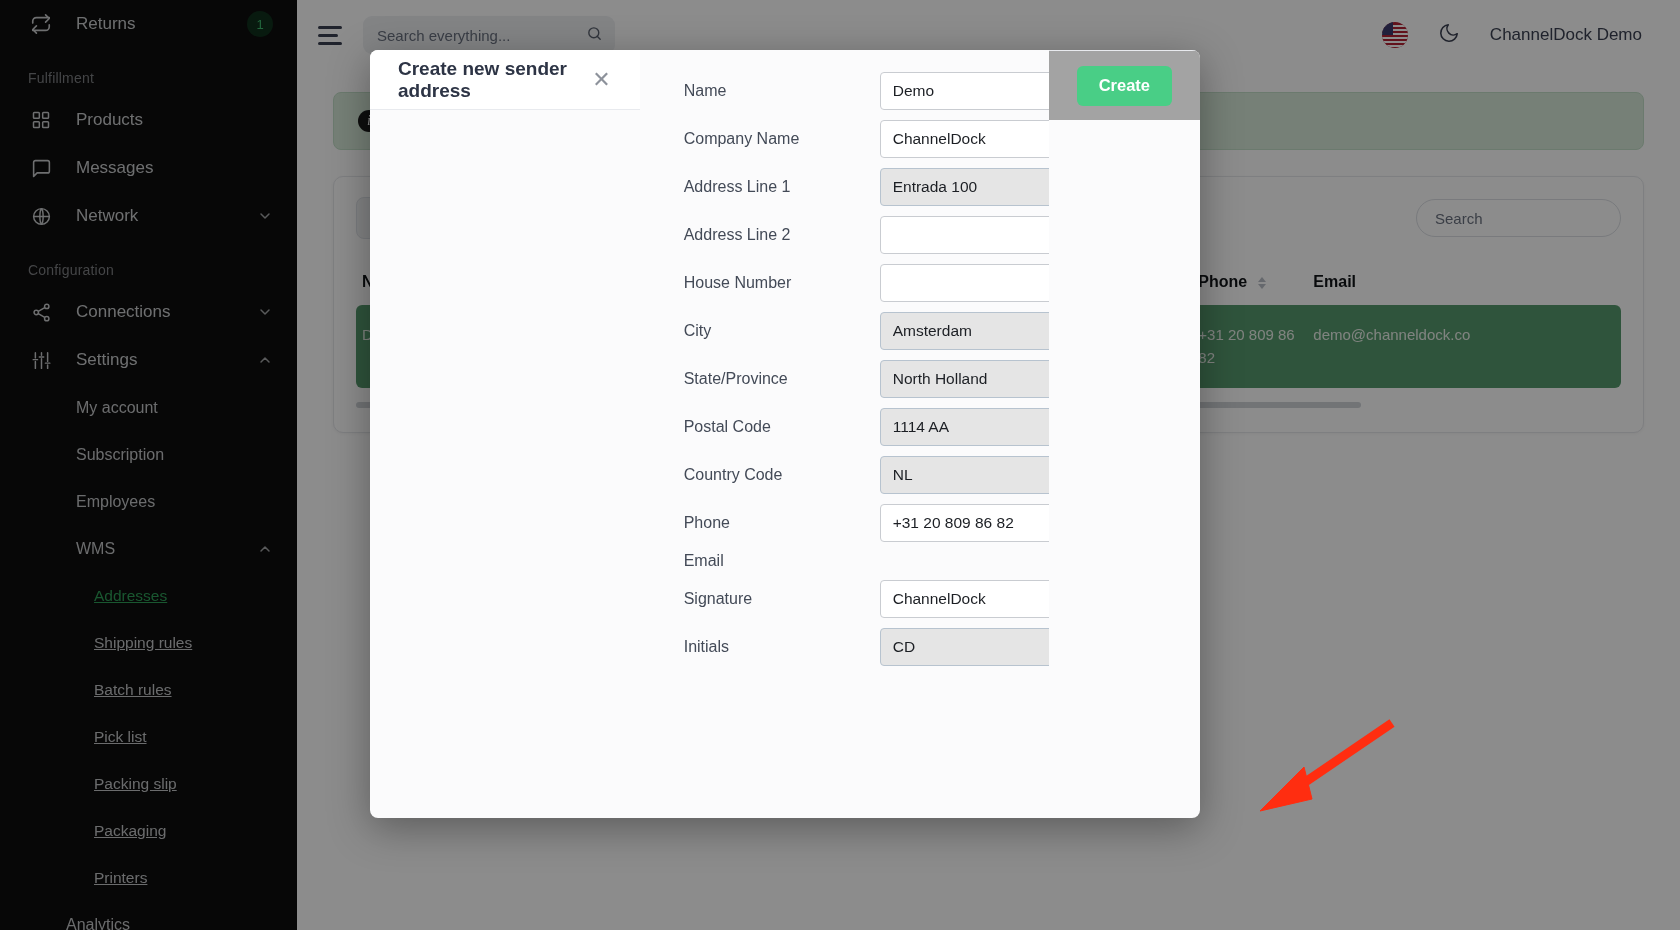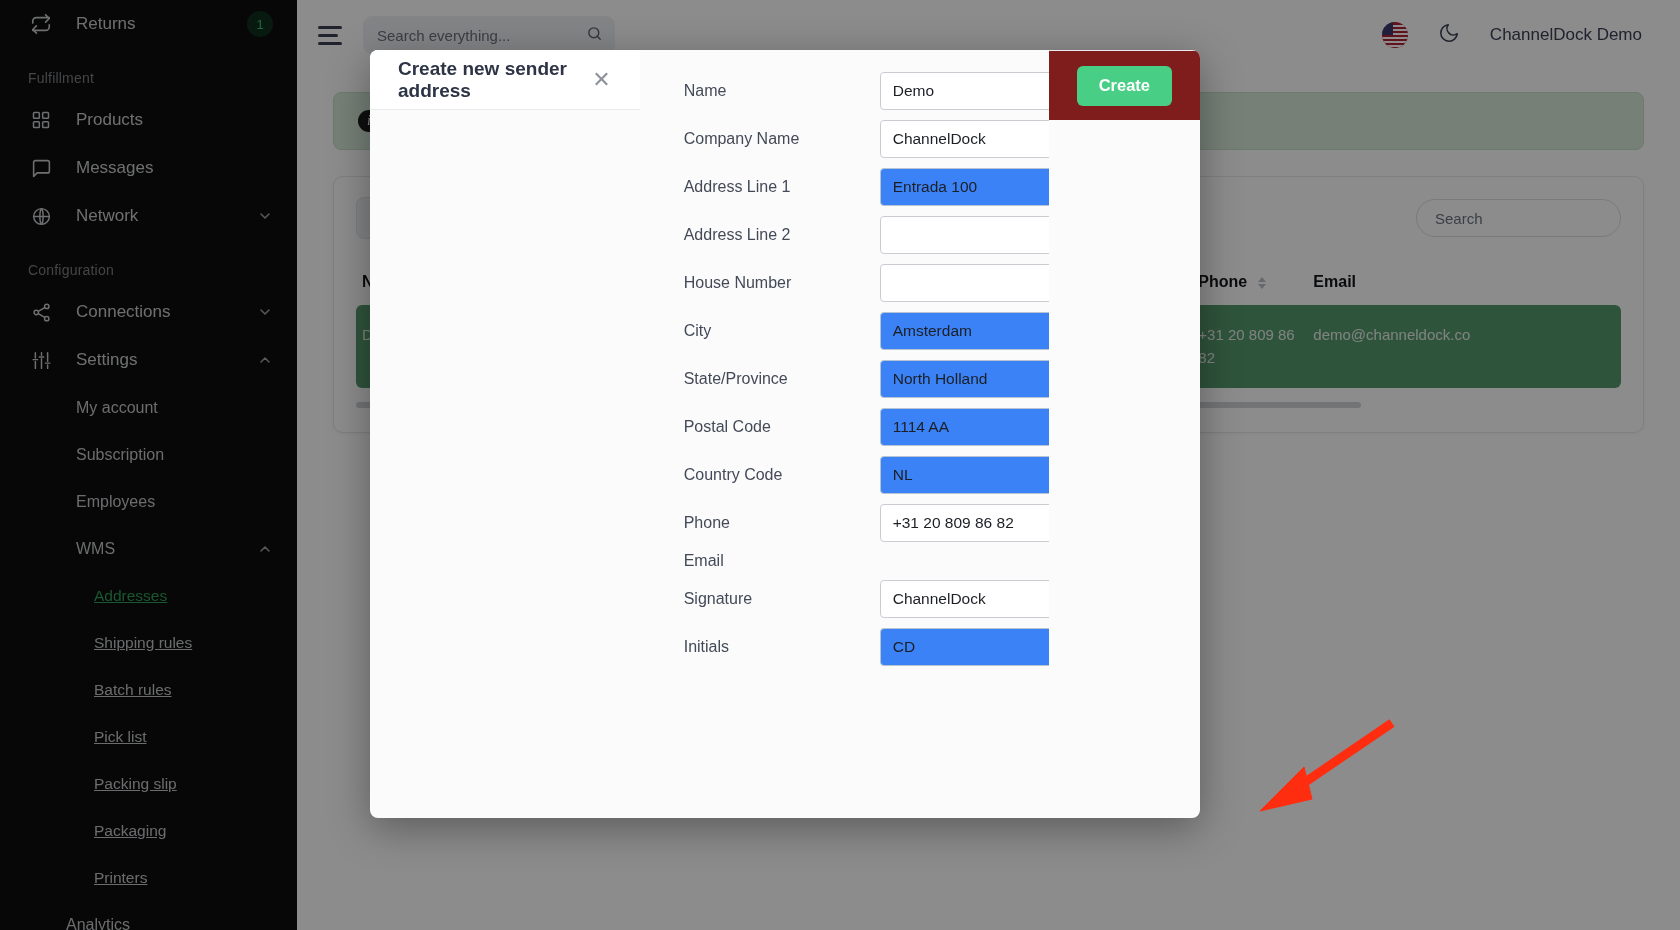--- a/index.html
+++ b/index.html
@@ -181,23 +181,23 @@
     font-size: 16px; color: #434a57;
     padding-left: 24px;
   }
   .form-input {
     flex: 1 1 auto; height: 38px; border-radius: 4px;
     border: 1px solid #c9ccd1; background: #fff;
     font-size: 15.5px; color: #1c1f24;
     padding: 0 12px; font-family: "Liberation Sans", sans-serif;
     outline: none;
   }
-  .form-input.autofill { background: #3b82f6; border-color: #b7c3cf; }
+  .form-input.autofill { background: #e5e5e5; border-color: #b7c3cf; }
   .modal-footer {
-    height: 70px; background: #7f1d1d; border-top: 1px solid #e8eaee;
+    height: 70px; background: #a3a3a3; border-top: 1px solid #e8eaee;
     display: flex; align-items: center; justify-content: flex-end;
     padding: 0 28px;
   }
   .create-btn {
     background: #49ce86; color: #fff; border: none;
     height: 40px; padding: 0 22px; border-radius: 6px;
     font-size: 16.5px; font-weight: bold;
     font-family: "Liberation Sans", sans-serif;
   }
 

